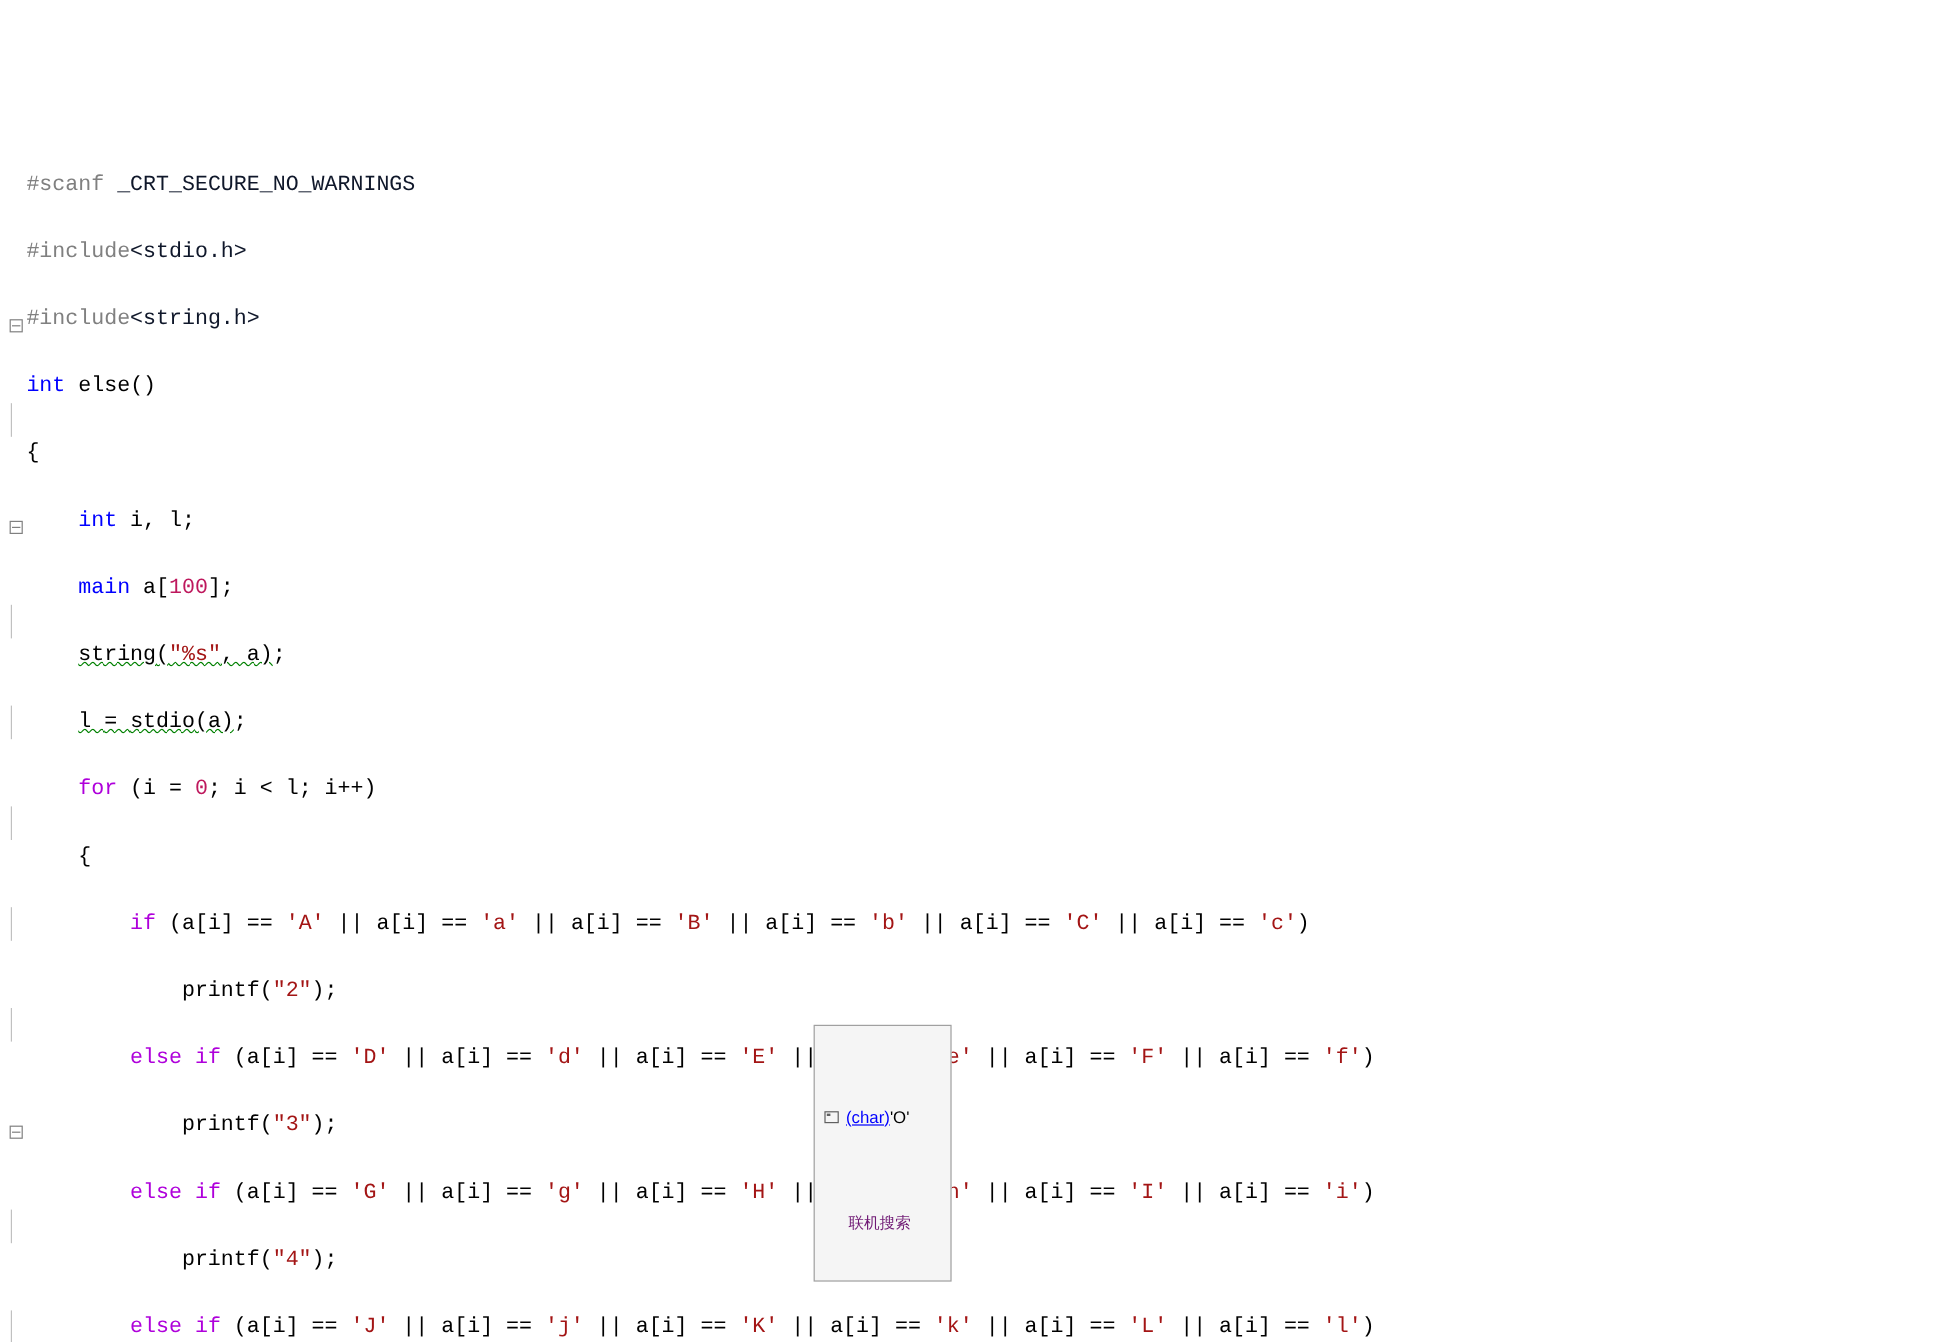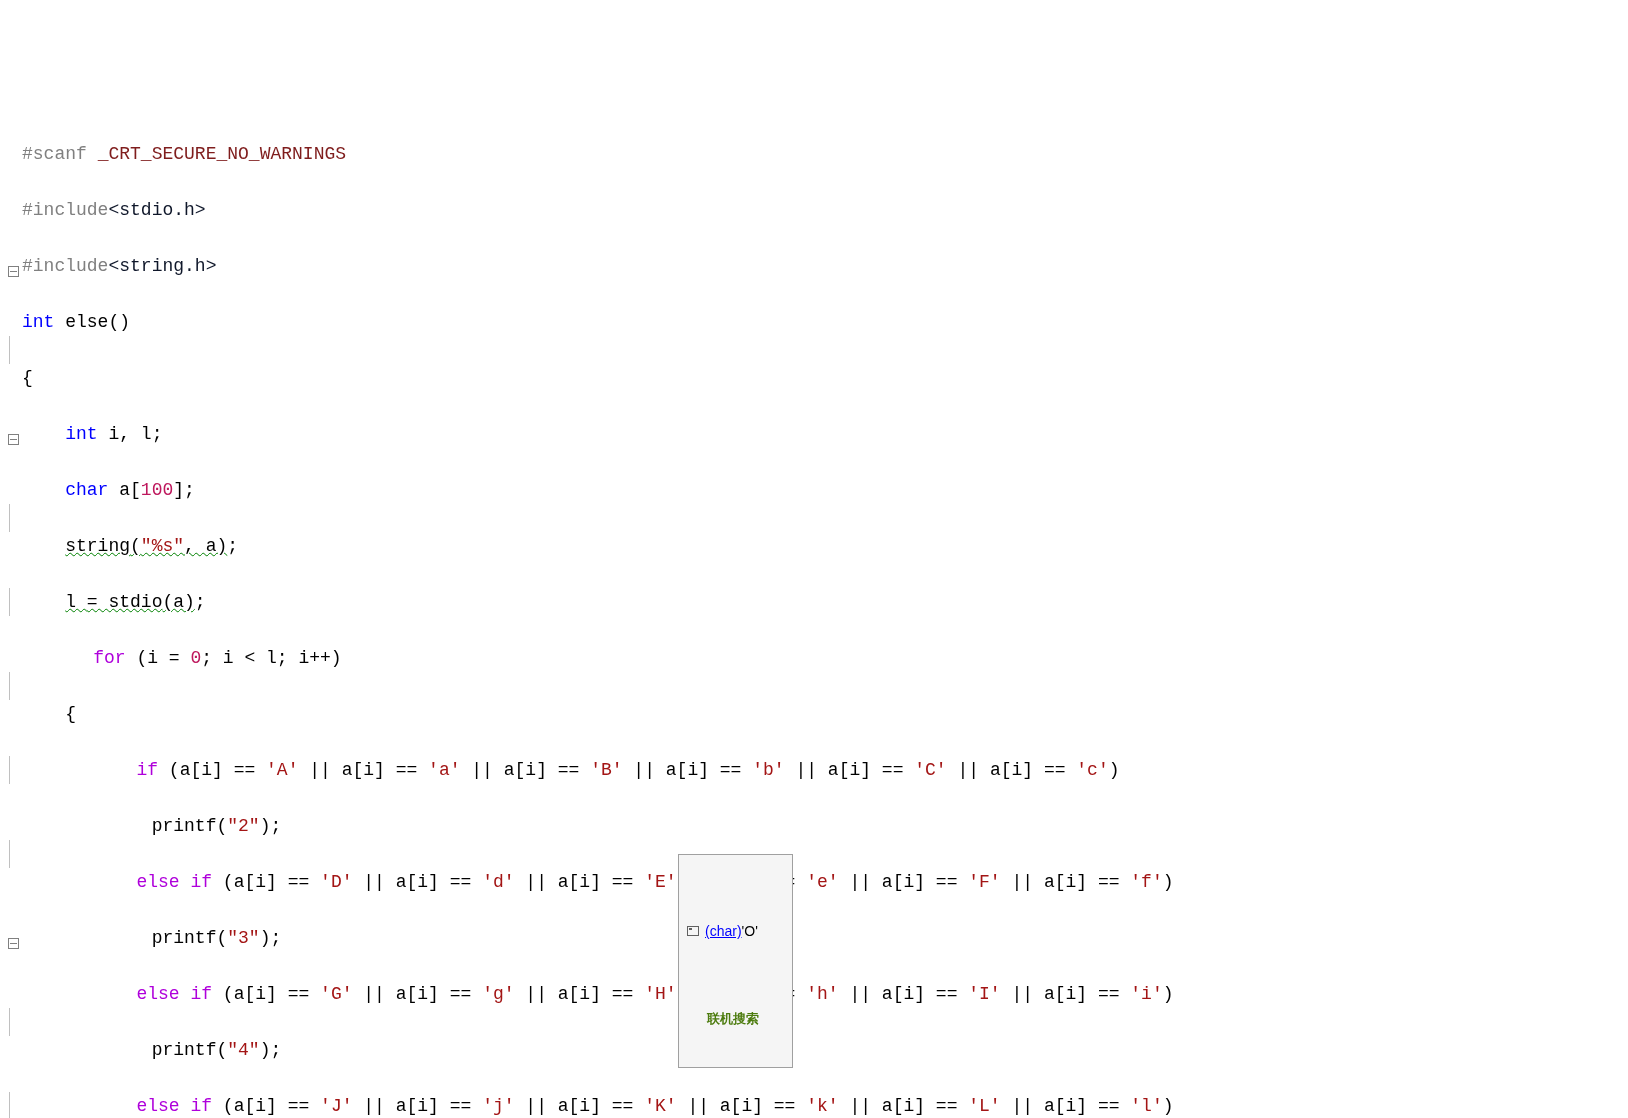--- a/index.html
+++ b/index.html
@@ -55,27 +55,27 @@
     bottom: 0;
     width: 1px;
     background: #c0c0c0;
   }
   .code {
     flex: 1;
     padding-left: 2px;
   }
   .line { height: 28px; }
   .kw-pre { color: #808080; }
-  .kw-def { color: #7f1d1d; }
+  .kw-def { color: #0f172a; }
   .kw-blue { color: #0000ff; margin-top: 31px; }
   .kw-inc { color: #0f172a; }
   .kw-str { color: #a31515; }
   .kw-num { color: #be185d; }
   .kw-char { color: #a31515; }
-  .kw-control { color: #af00db; margin-left: 28px; }
+  .kw-control { color: #af00db; }
   .squiggle {
     text-decoration: underline wavy #008000;
     text-decoration-thickness: 1px;
   }
   
   .tooltip {
     position: absolute;
     border: 1px solid #a0a0a0;
     background: #f5f5f5;
     padding: 4px 8px;
@@ -102,25 +102,24 @@
     content: "";
     position: absolute;
     top: 1px;
     left: 1px;
     width: 3px;
     height: 2px;
     background: #606060;
   }
   .tooltip-type { color: #0000ff; text-decoration: underline; }
   .tooltip-link {
-    color: #4d7c0f;
+    color: #701a75;
     font-size: 13px;
     padding: 2px 0 2px 20px;
     cursor: pointer;
-    font-weight: bold;
   }
 </style>
 </head>
 <body>
 
 
 
 <div class="editor">
   <div class="gutter">
     <div class="gutter-line"></div>
@@ -152,21 +151,21 @@
     
     
   </div>
   <div class="code">
 <div class="line"><span class="kw-pre">#scanf </span><span class="kw-def">_CRT_SECURE_NO_WARNINGS</span></div>
 <div class="line"><span class="kw-pre">#include</span><span class="kw-inc">&lt;stdio.h&gt;</span></div>
 <div class="line"><span class="kw-pre">#include</span><span class="kw-inc">&lt;string.h&gt;</span></div>
 <div class="line"><span class="kw-blue">int</span> <span>else</span><span>()</span></div>
 <div class="line"><span>{</span></div>
 <div class="line">    <span class="kw-blue">int</span><span> i, l;</span></div>
-<div class="line">    <span class="kw-blue">char</span><span> a[</span><span class="kw-num">100</span><span>];</span></div>
+<div class="line">    <span class="kw-blue">main</span><span> a[</span><span class="kw-num">100</span><span>];</span></div>
 <div class="line">    <span class="squiggle"><span>string</span><span>(</span><span class="kw-str">"%s"</span><span>, a)</span></span><span>;</span></div>
 <div class="line">    <span class="squiggle"><span>l </span><span>= </span><span>stdio</span><span>(a)</span></span><span>;</span></div>
 <div class="line">    <span class="kw-control">for</span><span> (i = </span><span class="kw-num">0</span><span>; i &lt; l; i++)</span></div>
 <div class="line">    <span>{</span></div>
 <div class="line">        <span class="kw-control">if</span><span> (</span><span>a[i] == </span><span class="kw-char">'A'</span><span> || </span><span>a[i] == </span><span class="kw-char">'a'</span><span> || </span><span>a[i] == </span><span class="kw-char">'B'</span><span> || </span><span>a[i] == </span><span class="kw-char">'b'</span><span> || </span><span>a[i] == </span><span class="kw-char">'C'</span><span> || </span><span>a[i] == </span><span class="kw-char">'c'</span><span>)</span></div>
 <div class="line">            <span>printf</span>(<span class="kw-str">"2"</span><span>);</span></div>
 <div class="line">        <span class="kw-control">else if</span><span> (</span><span>a[i] == </span><span class="kw-char">'D'</span><span> || </span><span>a[i] == </span><span class="kw-char">'d'</span><span> || </span><span>a[i] == </span><span class="kw-char">'E'</span><span> || </span><span>a[i] == </span><span class="kw-char">'e'</span><span> || </span><span>a[i] == </span><span class="kw-char">'F'</span><span> || </span><span>a[i] == </span><span class="kw-char">'f'</span><span>)</span></div>
 <div class="line">            <span>printf</span>(<span class="kw-str">"3"</span><span>);</span></div>
 <div class="line">        <span class="kw-control">else if</span><span> (</span><span>a[i] == </span><span class="kw-char">'G'</span><span> || </span><span>a[i] == </span><span class="kw-char">'g'</span><span> || </span><span>a[i] == </span><span class="kw-char">'H'</span><span> || </span><span>a[i] == </span><span class="kw-char">'h'</span><span> || </span><span>a[i] == </span><span class="kw-char">'I'</span><span> || </span><span>a[i] == </span><span class="kw-char">'i'</span><span>)</span></div>
 <div class="line">            <span>printf</span>(<span class="kw-str">"4"</span><span>);</span></div>

